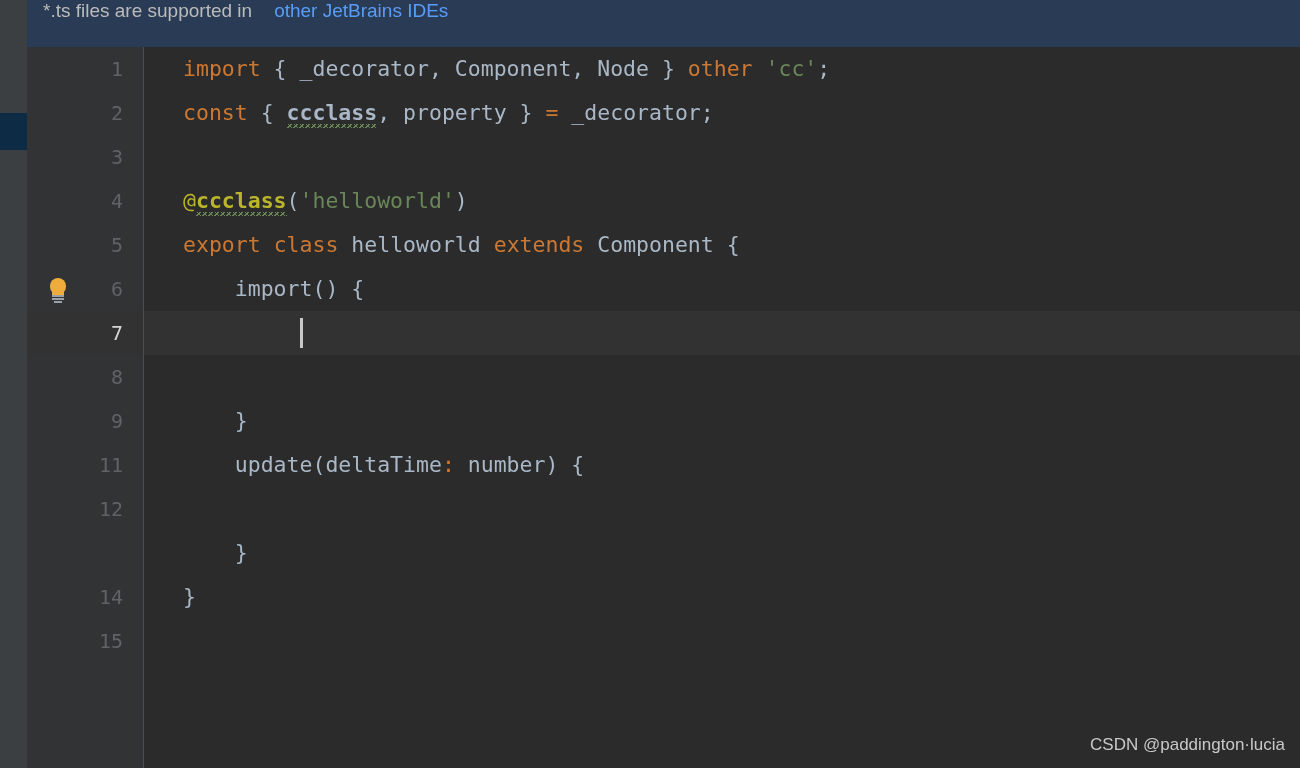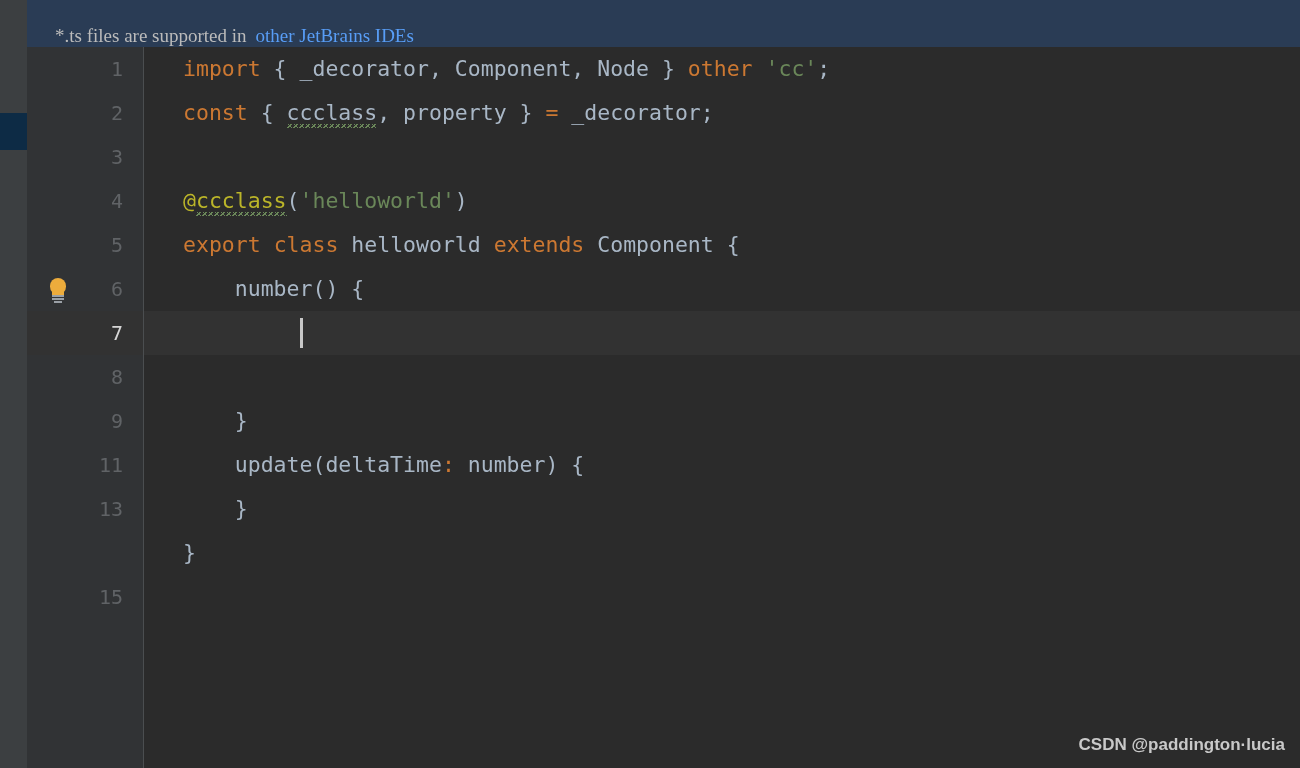--- a/index.html
+++ b/index.html
@@ -40,34 +40,34 @@
 
   
   .notif-bar {
     position: absolute;
     left: 27px;
     top: 0;
     width: 1273px;
     height: 47px;
     background: #2a3c55;
     display: flex;
-    align-items: flex-end;
-    padding-left: 28px;
+    align-items: flex-start;
+    padding-left: 16px;
     box-sizing: border-box;
-    font-family: Liberation Serif, serif;
+    font-family: Liberation Sans, sans-serif;
     font-size: 19px;
   }
   .notif-text {
     color: #bbbbbb;
     white-space: pre;
   }
   .notif-link {
     color: #589df6;
     white-space: pre;
-    margin-left: 9px;
+    margin-left: 22px;
     cursor: pointer;
   }
 
   
   .editor {
     position: absolute;
     left: 27px;
     top: 47px;
     width: 1273px;
     height: 721px;
@@ -149,20 +149,21 @@
 
   .squiggle {
     text-decoration: none;
     background-repeat: repeat-x;
     background-position: left bottom;
     background-size: 6px 4px;
     background-image:
       linear-gradient(45deg, transparent 45%, #6a8759 45%, #6a8759 60%, transparent 60%),
       linear-gradient(-45deg, transparent 45%, #6a8759 45%, #6a8759 60%, transparent 60%);
     padding-bottom: 3px;
+    font-weight: bold;
   }
 
   
   .bulb {
     position: absolute;
     left: 20px;
     top: 11px;
     width: 22px;
     height: 24px;
   }
@@ -202,21 +203,20 @@
 
   
   .watermark {
     position: absolute;
     right: 15px;
     bottom: 13px;
     color: #c9c9c9;
     font-family: "Liberation Sans", sans-serif;
     font-size: 17px;
     white-space: pre;
-    font-weight: bold;
   }
 </style>
 </head>
 <body>
 
 <div id="app">
 
   <div class="left-stripe">
     <div class="stripe-marker"></div>
   </div>
@@ -245,21 +245,21 @@
         <div class="line">
           <div class="lnum">4</div>
           <div class="code"><span class="t-anno">@</span><span class="t-anno squiggle">ccclass</span><span class="t-def">(</span><span class="t-str">'helloworld'</span><span class="t-def">)</span></div>
         </div>
         <div class="line">
           <div class="lnum">5</div>
           <div class="code"><span class="t-kw">export</span><span class="t-def"> </span><span class="t-kw">class</span><span class="t-def"> helloworld </span><span class="t-kw">extends</span><span class="t-def"> Component {</span></div>
         </div>
         <div class="line">
           <div class="lnum">6</div>
-          <div class="code"><span class="t-def">    number() {</span></div>
+          <div class="code"><span class="t-def">    import() {</span></div>
           <div class="bulb">
             <div class="glass"></div>
             <div class="neck"></div>
             <div class="base1"></div>
             <div class="base2"></div>
             <div class="base3"></div>
           </div>
         </div>
         <div class="line current">
           <div class="gutter-hl"></div>
@@ -274,24 +274,28 @@
         </div>
         <div class="line">
           <div class="lnum">9</div>
           <div class="code"><span class="t-def">    }</span></div>
         </div>
         <div class="line">
           <div class="lnum">11</div>
           <div class="code"><span class="t-def">    update(deltaTime</span><span class="t-op">:</span><span class="t-def"> number) {</span></div>
         </div>
         <div class="line">
-          <div class="lnum">13</div>
+          <div class="lnum">12</div>
+          <div class="code"></div>
+        </div>
+        <div class="line">
           <div class="code"><span class="t-def">    }</span></div>
         </div>
         <div class="line">
+          <div class="lnum">14</div>
           <div class="code"><span class="t-def">}</span></div>
         </div>
         <div class="line">
           <div class="lnum">15</div>
           <div class="code"></div>
         </div>
       </div>
   </div>
 
   <div class="watermark">CSDN @paddington·lucia</div>

